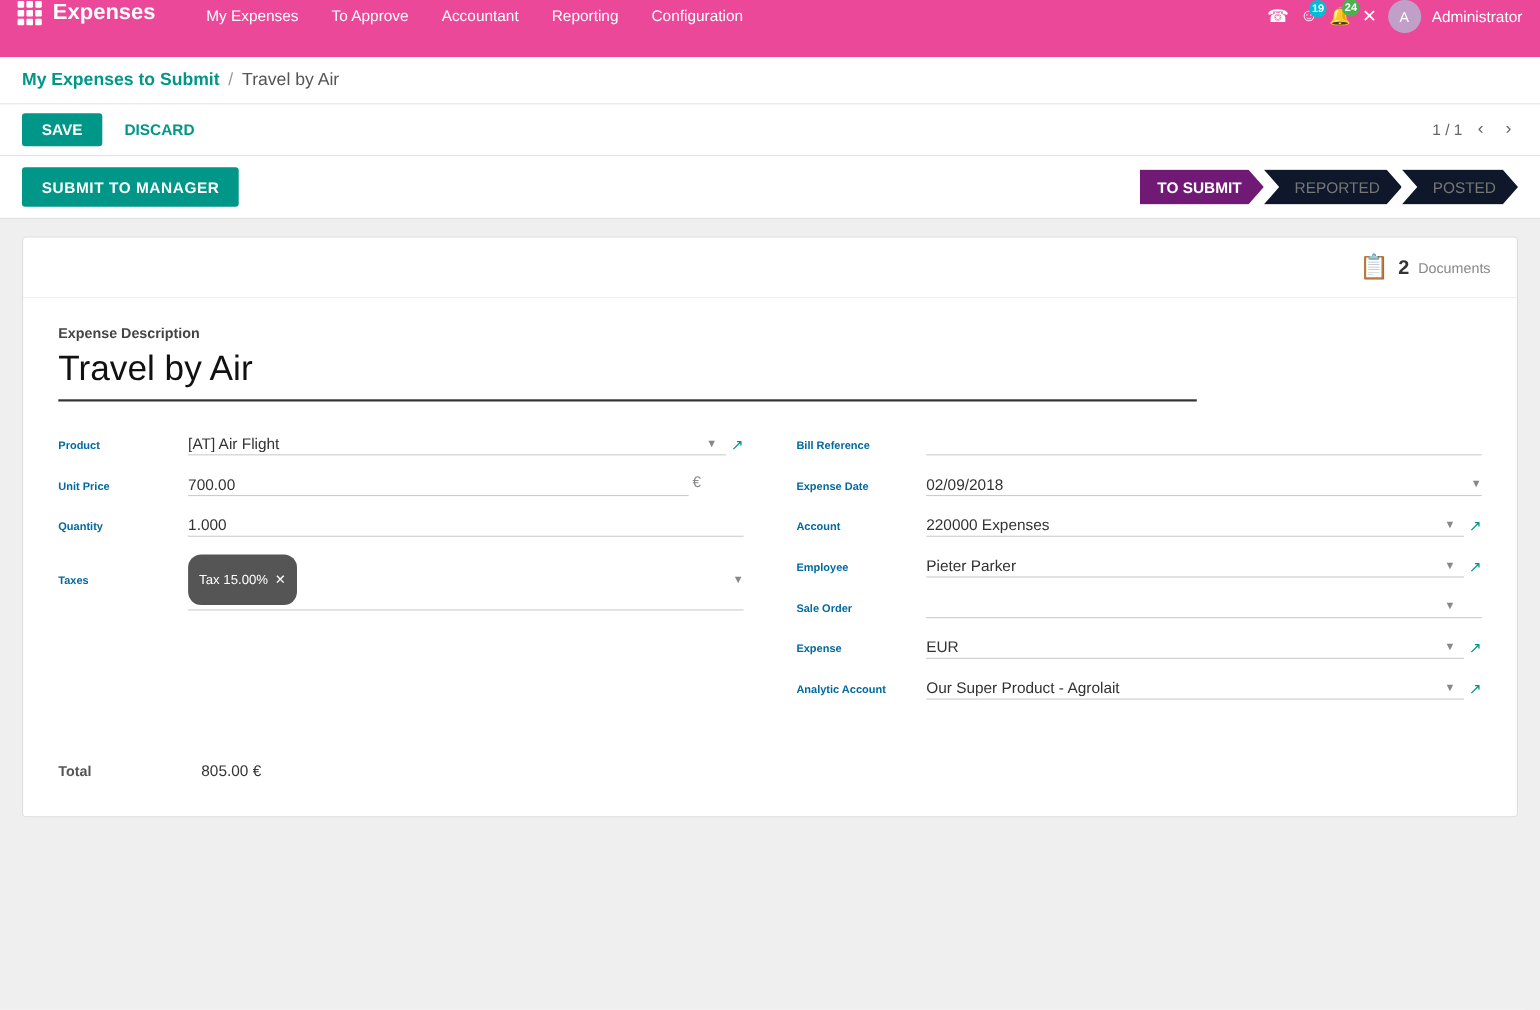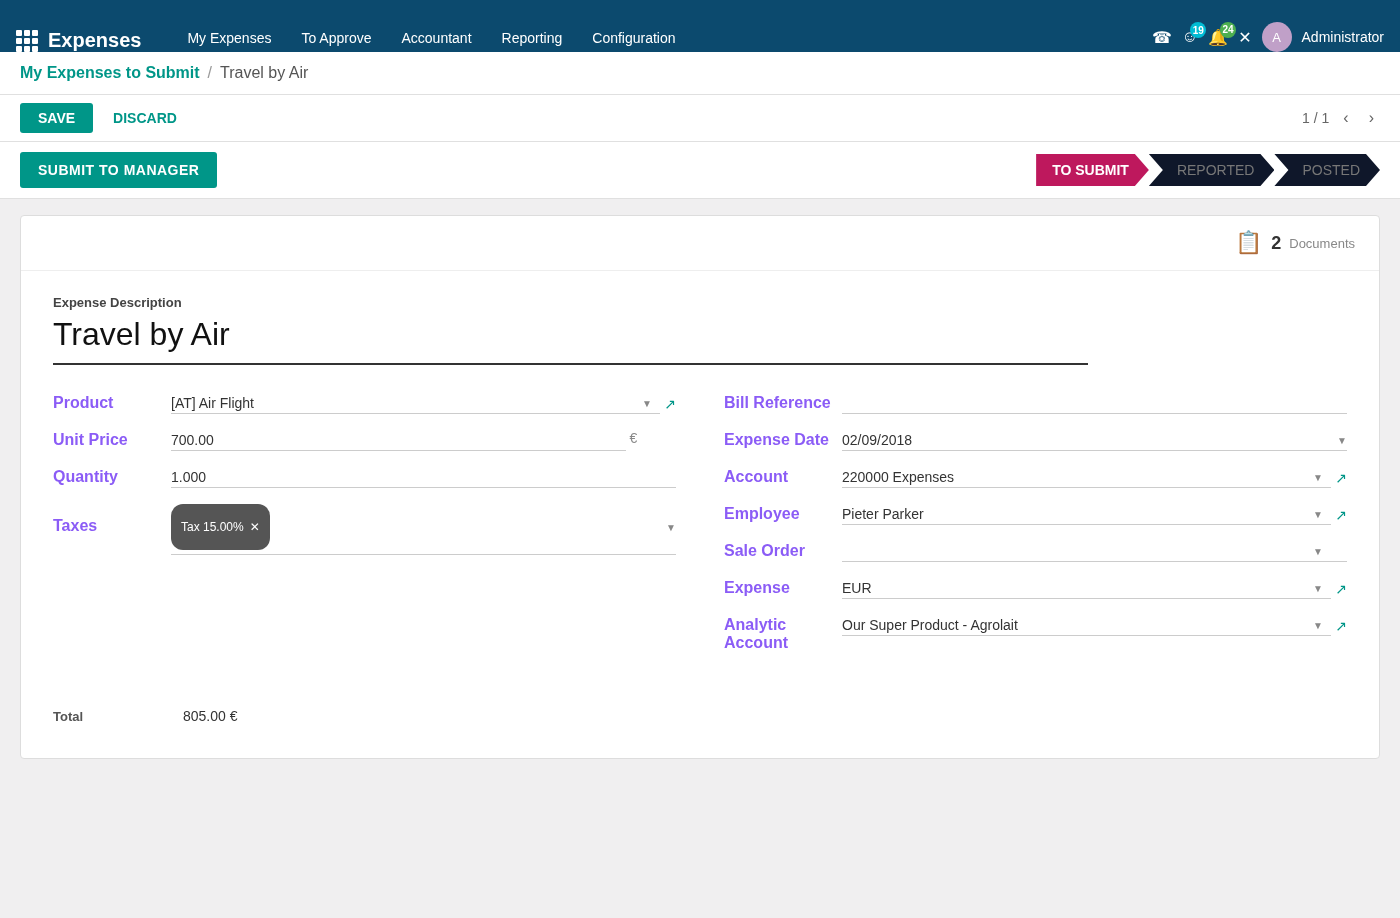--- a/index.html
+++ b/index.html
@@ -1,22 +1,22 @@
 <!DOCTYPE html>
 <html><head>
   <meta charset="utf-8">
   <style>
     * { box-sizing: border-box; margin: 0; padding: 0; }
     body { font-family: 'Helvetica Neue', Arial, sans-serif; font-size: 14px; color: #333; background: #f0eff0; }
 
     
     .topnav {
-      background: #0c4a6e;
+      background: #ec4899;
       display: flex;
-      align-items: flex-end;
+      align-items: flex-start;
       height: 52px;
       padding: 0 16px;
       gap: 24px;
     }
     .topnav-logo {
       display: flex; align-items: center; gap: 10px; color: #fff; font-size: 20px; font-weight: 600; margin-right: 10px;
     }
     .topnav-logo .grid-icon { display: grid; grid-template-columns: repeat(3,6px); gap: 2px; }
     .topnav-logo .grid-icon span { width:6px; height:6px; background:#fff; border-radius:1px; display:block; }
     .topnav-menu { display: flex; gap: 6px; flex: 1; }
@@ -55,21 +55,21 @@
     .status-bar {
       background: #fff; padding: 10px 20px; display: flex; align-items: center; border-bottom: 1px solid #e0e0e0;
     }
     .btn-submit-mgr { background: #009688; color: #fff; border: none; padding: 10px 18px; border-radius: 3px; font-size: 14px; font-weight: 700; cursor: pointer; letter-spacing: 0.5px; }
     .status-steps { margin-left: auto; display: flex; align-items: center; }
     .status-step {
       padding: 8px 20px 8px 28px; font-size: 14px; color: #777; background: #0f172a;
       position: relative; clip-path: polygon(0 0, calc(100% - 14px) 0, 100% 50%, calc(100% - 14px) 100%, 0 100%, 14px 50%);
     }
     .status-step:first-child { clip-path: polygon(0 0, calc(100% - 14px) 0, 100% 50%, calc(100% - 14px) 100%, 0 100%); padding-left: 16px; }
-    .status-step.active { background: #be185d; color: #fff; font-weight: 600; }
+    .status-step.active { background: #701a75; color: #fff; font-weight: 600; }
 
     
     .main-content { padding: 16px 20px; }
     .card { background: #fff; border: 1px solid #ddd; border-radius: 4px; padding: 0 0 24px 0; }
 
     
     .documents-header {
       display: flex; justify-content: flex-end; padding: 14px 24px; border-bottom: 1px solid #eee;
     }
     .documents-btn { display: flex; align-items: center; gap: 8px; cursor: pointer; color: #666; }
@@ -79,21 +79,21 @@
 
     
     .form-body { padding: 24px 32px; }
     .expense-desc-label { font-size: 13px; font-weight: 700; color: #444; margin-bottom: 6px; }
     .expense-title { font-size: 32px; font-weight: 400; color: #111; padding-bottom: 10px; border-bottom: 2px solid #333; margin-bottom: 28px; width: 80%; }
 
     .form-row { display: flex; gap: 48px; }
     .form-col { flex: 1; }
 
     .field { display: flex; align-items: baseline; margin-bottom: 16px; gap: 8px; }
-    .field-label { font-size: 16px; color: #8b5cf6; width: 110px; min-width: 110px; font-weight: 600; }
+    .field-label { font-size: 10px; color: #0369a1; width: 110px; min-width: 110px; font-weight: 600; }
 
     .field-input {
       border: none; border-bottom: 1px solid #ccc; outline: none; font-size: 14px; color: #333; width: 100%; padding: 2px 0; background: transparent;
     }
 
     .select-wrap { position: relative; display: flex; align-items: center; }
     .select-wrap select { appearance: none; border: none; border-bottom: 1px solid #ccc; background: transparent; font-size: 14px; color: #333; width: 100%; padding: 2px 20px 2px 0; cursor: pointer; outline: none; }
     .select-arrow { position: absolute; right: 24px; font-size: 10px; color: #888; pointer-events: none; }
     .ext-link { color: #009688; font-size: 14px; margin-left: 4px; cursor: pointer; }
 

